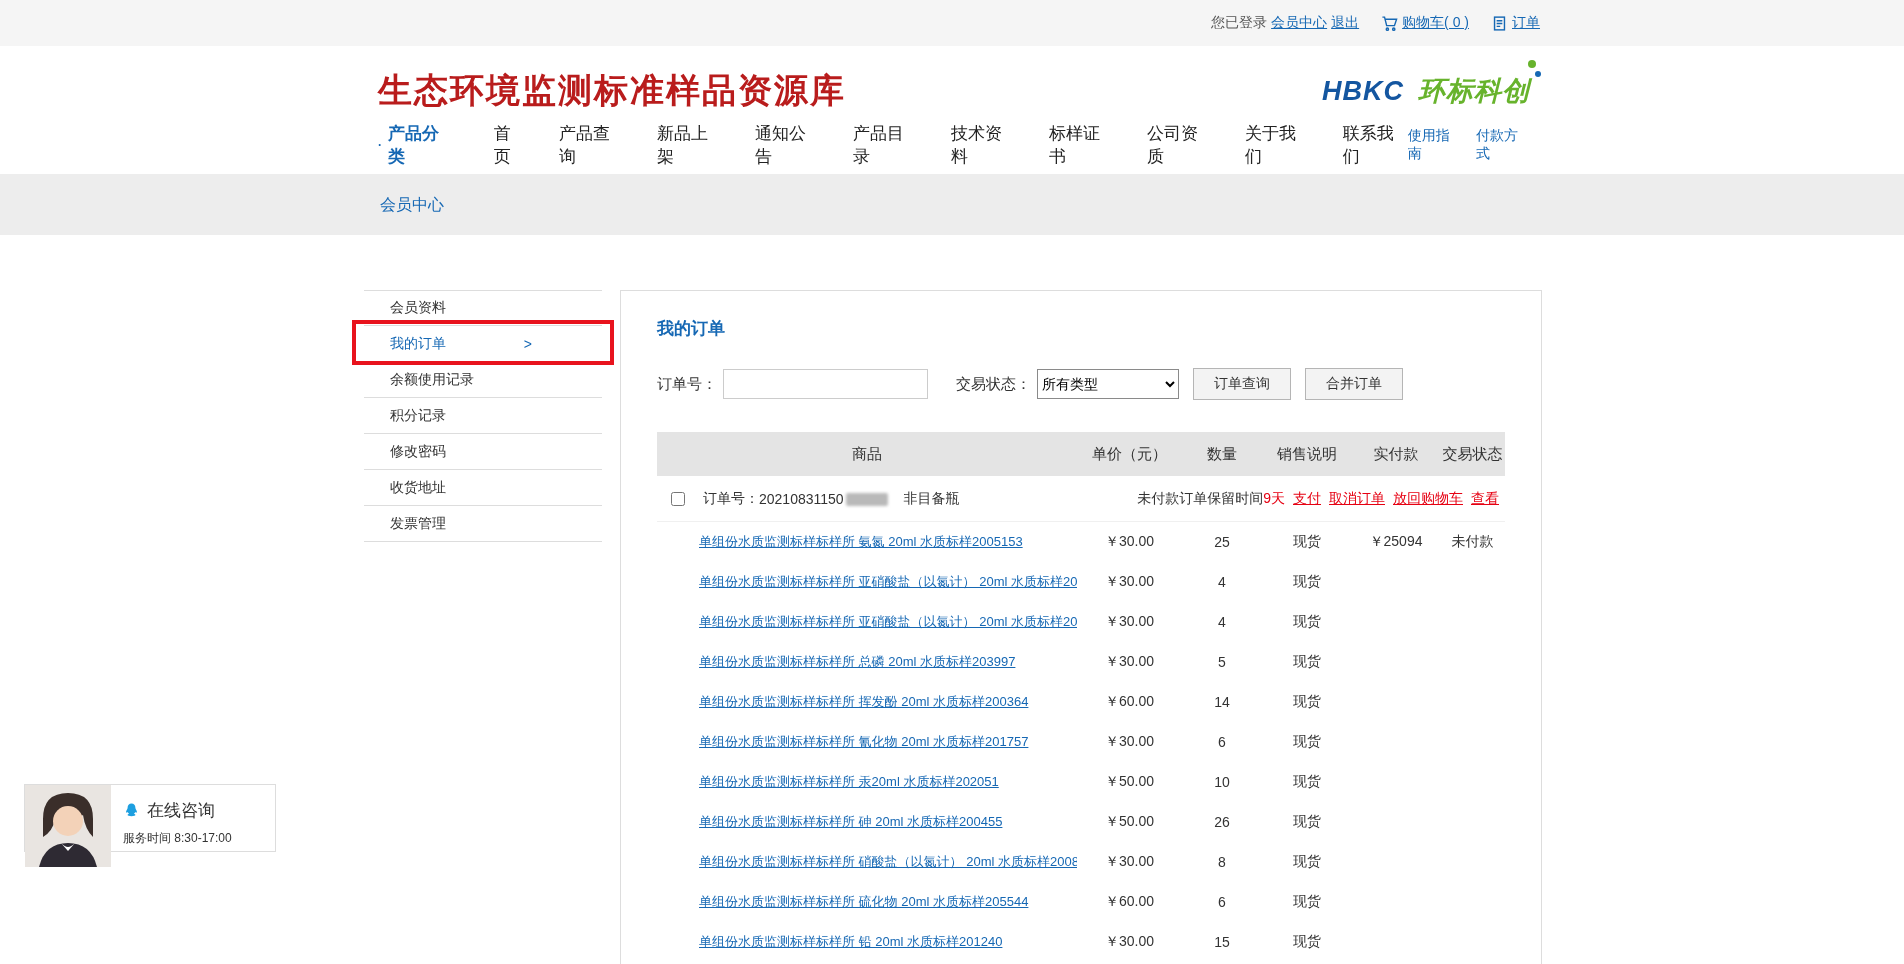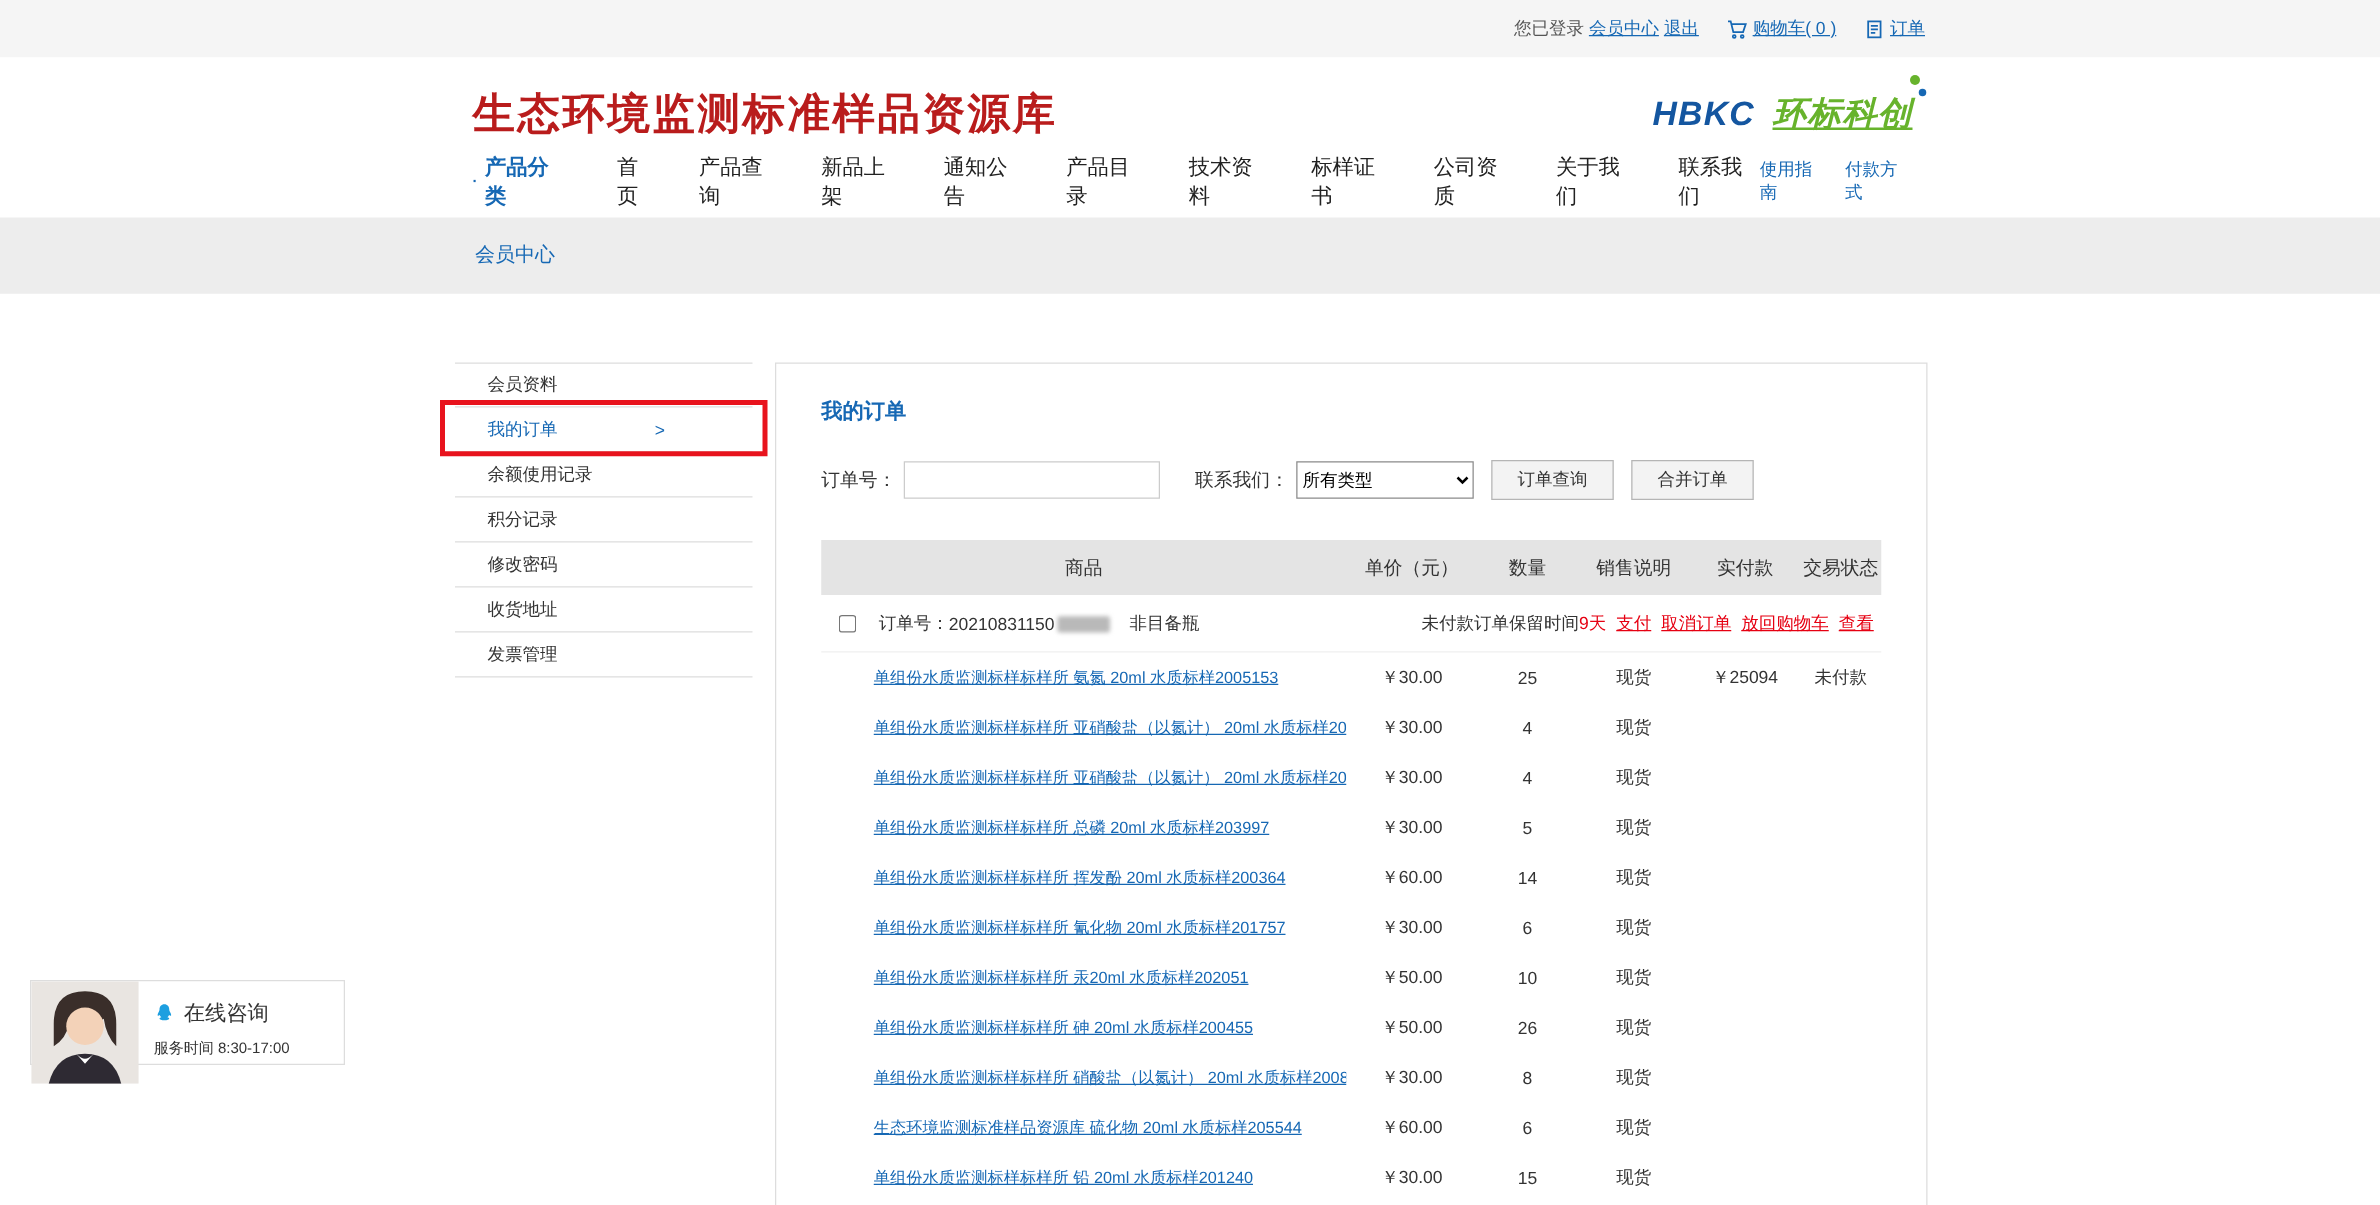--- a/index.html
+++ b/index.html
@@ -16,21 +16,21 @@
   .icon-svg { width:17px; height:17px; display:inline-block; vertical-align:-3px; }
 
   
   .header { background:#fff; padding-top:12px; }
   .header-top { display:flex; justify-content:space-between; align-items:center; height:66px; padding:0 10px 0 14px; }
   .site-title { font-size:34px; font-weight:bold; color:#b91c1c; letter-spacing:2px; }
   .brand { display:flex; align-items:center; font-style:italic; font-weight:bold; font-size:27px; letter-spacing:1px; }
   .brand-abbr { color:#1456a0; position:relative; padding-right:14px;font-style:italic; }
   .brand-dot1 { position:absolute; top:2px; right:4px; width:8px; height:8px; border-radius:50%; background:#67b32c; }
   .brand-dot2 { position:absolute; top:13px; right:-1px; width:6px; height:6px; border-radius:50%; background:#1668b4; }
-  .brand-name { color:#67b32c;text-decoration:underline; }
+  .brand-name { color:#67b32c; }
 
   
   .nav { display:flex; align-items:center; height:42px; padding:0 10px 0 14px; font-size:17px; }
   .nav-category { color:#1668b4; font-weight:bold; margin-right:40px; display:flex; align-items:center; gap:6px; }
   .nav-category .bullet { font-size:12px; }
   .nav-items { display:flex; gap:33px; }
   .nav-item { color:#222; }
   .nav-right { margin-left:auto; display:flex; gap:14px; font-size:14px;justify-content:space-between; }
   .nav-right a { color:#1668b4; }
 
@@ -185,21 +185,21 @@
         </div>
       <div class="red-box"></div>
     </div>
 
     <div class="panel">
       <div class="panel-title">我的订单</div>
 
       <div class="filter">
         <span class="lbl">订单号：</span>
         <input type="text" value="" style="">
-        <span class="lbl status-lbl">联系我们：</span>
+        <span class="lbl status-lbl">交易状态：</span>
         <select>
           <option>所有类型</option>
         </select>
         <button class="btn">订单查询</button>
         <button class="btn">合并订单</button>
       </div>
 
       <div class="thead grid-cols">
           <div>商品</div>
           <div>单价（元）</div>
@@ -291,21 +291,21 @@
           </div>
           <div class="prow grid-cols">
             <div class="pname"><a>单组份水质监测标样标样所 硝酸盐（以氮计） 20ml 水质标样200850</a></div>
             <div>￥30.00</div>
             <div>8</div>
             <div>现货</div>
             <div></div>
             <div></div>
           </div>
           <div class="prow grid-cols">
-            <div class="pname"><a>生态环境监测标准样品资源库 硫化物 20ml 水质标样205544</a></div>
+            <div class="pname"><a>单组份水质监测标样标样所 硫化物 20ml 水质标样205544</a></div>
             <div>￥60.00</div>
             <div>6</div>
             <div>现货</div>
             <div></div>
             <div></div>
           </div>
           <div class="prow grid-cols">
             <div class="pname"><a>单组份水质监测标样标样所 铅 20ml 水质标样201240</a></div>
             <div>￥30.00</div>
             <div>15</div>

